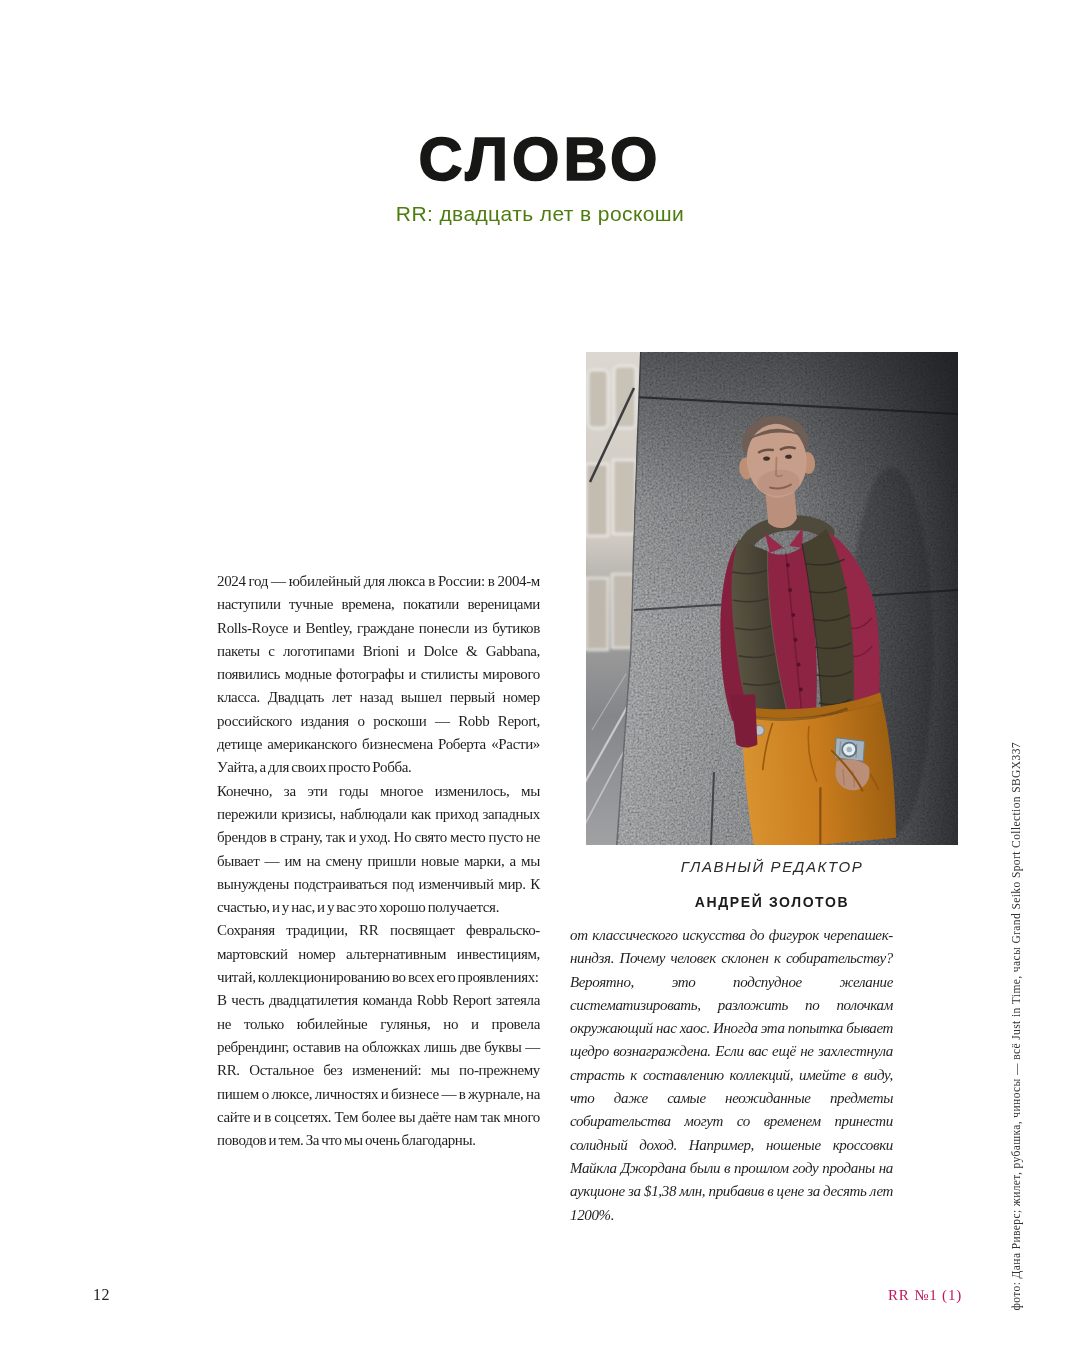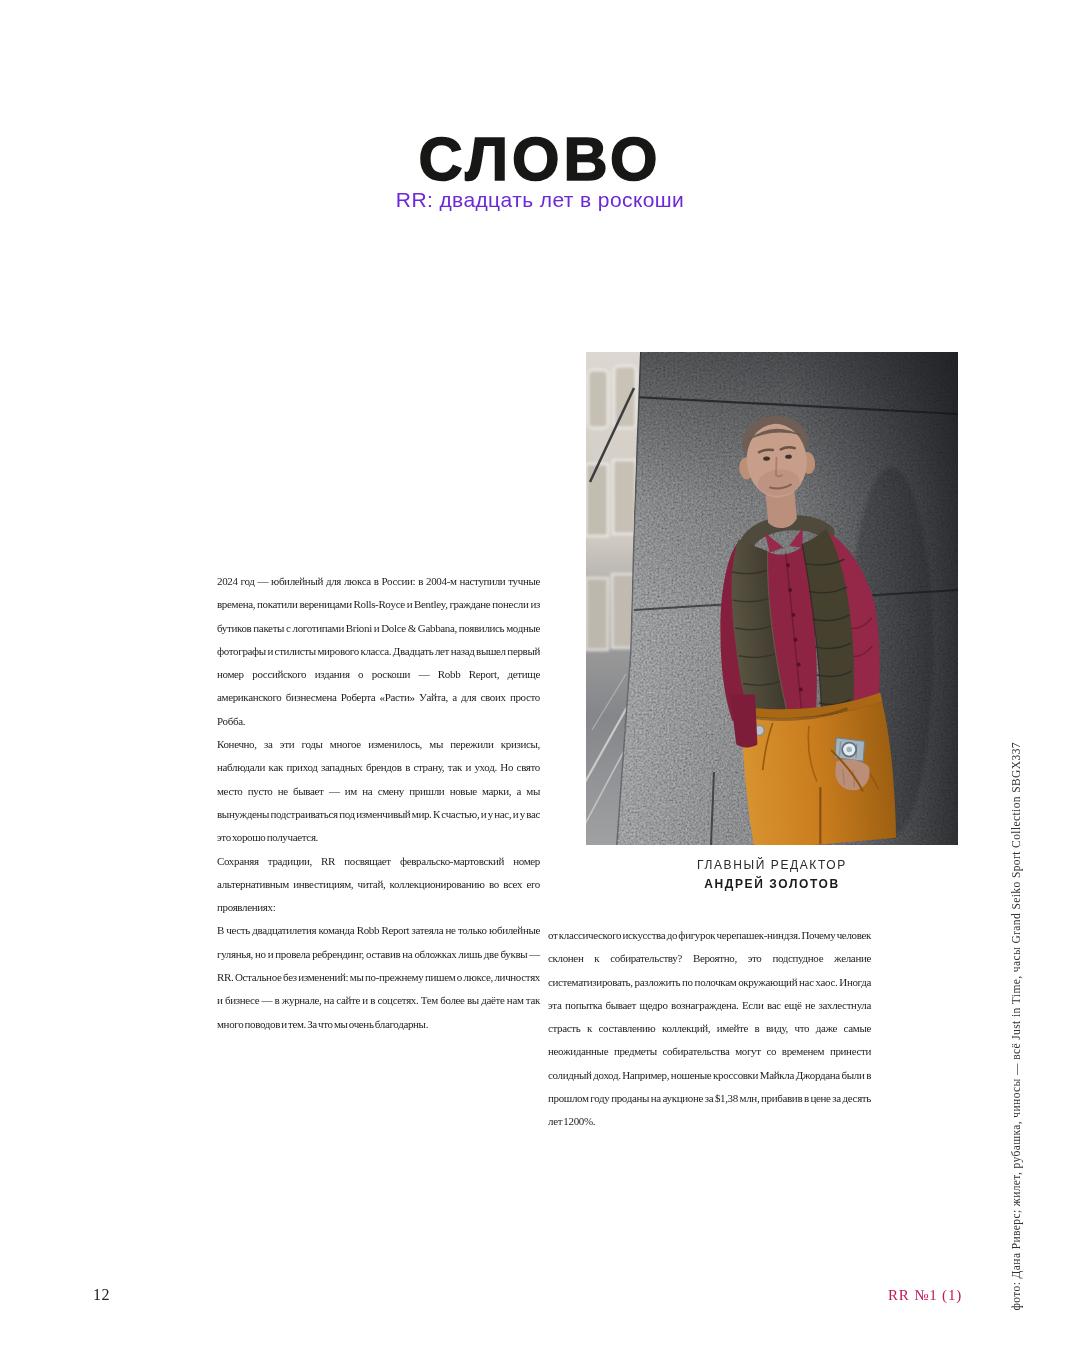--- a/index.html
+++ b/index.html
@@ -19,54 +19,55 @@
   }
   .title-line {
     font-family: "Liberation Sans", sans-serif;
     font-weight: bold;
     font-size: 61px;
     line-height: 58px;
     letter-spacing: 4px;
     -webkit-text-stroke: 1.6px #171716;
   }
   .subtitle {
+    margin-top: 14px;
     font-family: "Liberation Sans", sans-serif;
     font-size: 21px;
     letter-spacing: 0.4px;
-    color: #6d28d9;
+    color: #4d7c0f;
   }
 
   
   .photo-figure { position: absolute; left: 586px; top: 352px; width: 372px; height: 493px; }
   .photo-figure svg { display: block; }
 
   .photo-caption {
     position: absolute; left: 586px; top: 858px; width: 372px;
     text-align: center; font-family: "Liberation Sans", sans-serif;
   }
   .caption-role {
-    font-size: 12px; letter-spacing: 1.6px; color: #2c2b29; font-weight: 500;
+    font-size: 15px; letter-spacing: 1.6px; color: #2c2b29; font-weight: 500; font-style: italic;
   }
   .caption-name {
-    margin-top: 5px; font-size: 12px; font-weight: bold;
+    margin-top: 19px; font-size: 14px; font-weight: bold;
     letter-spacing: 1.6px; color: #1b1b1a;
   }
 
   
   .body-col {
     position: absolute; width: 323px;
-    font-size: 11px; line-height: 23.3px;
+    font-size: 15px; line-height: 23.3px;
     letter-spacing: -0.35px; word-spacing: -1.2px;
     color: #211f1d;
     text-align: justify;
     hyphens: auto; -webkit-hyphens: auto;
   }
   .body-col p { margin: 0; }
   .col-left  { left: 217px; top: 570px; }
-  .col-right { left: 548px; top: 924px; }
+  .col-right { left: 570px; top: 924px; font-style: italic; }
 
   
   .photo-credit {
     position: absolute; right: 58px; top: 742px;
     writing-mode: vertical-rl;
     transform: rotate(180deg);
     font-size: 11.5px; letter-spacing: 0.4px;
     color: #33312f;
     white-space: nowrap;
   }

